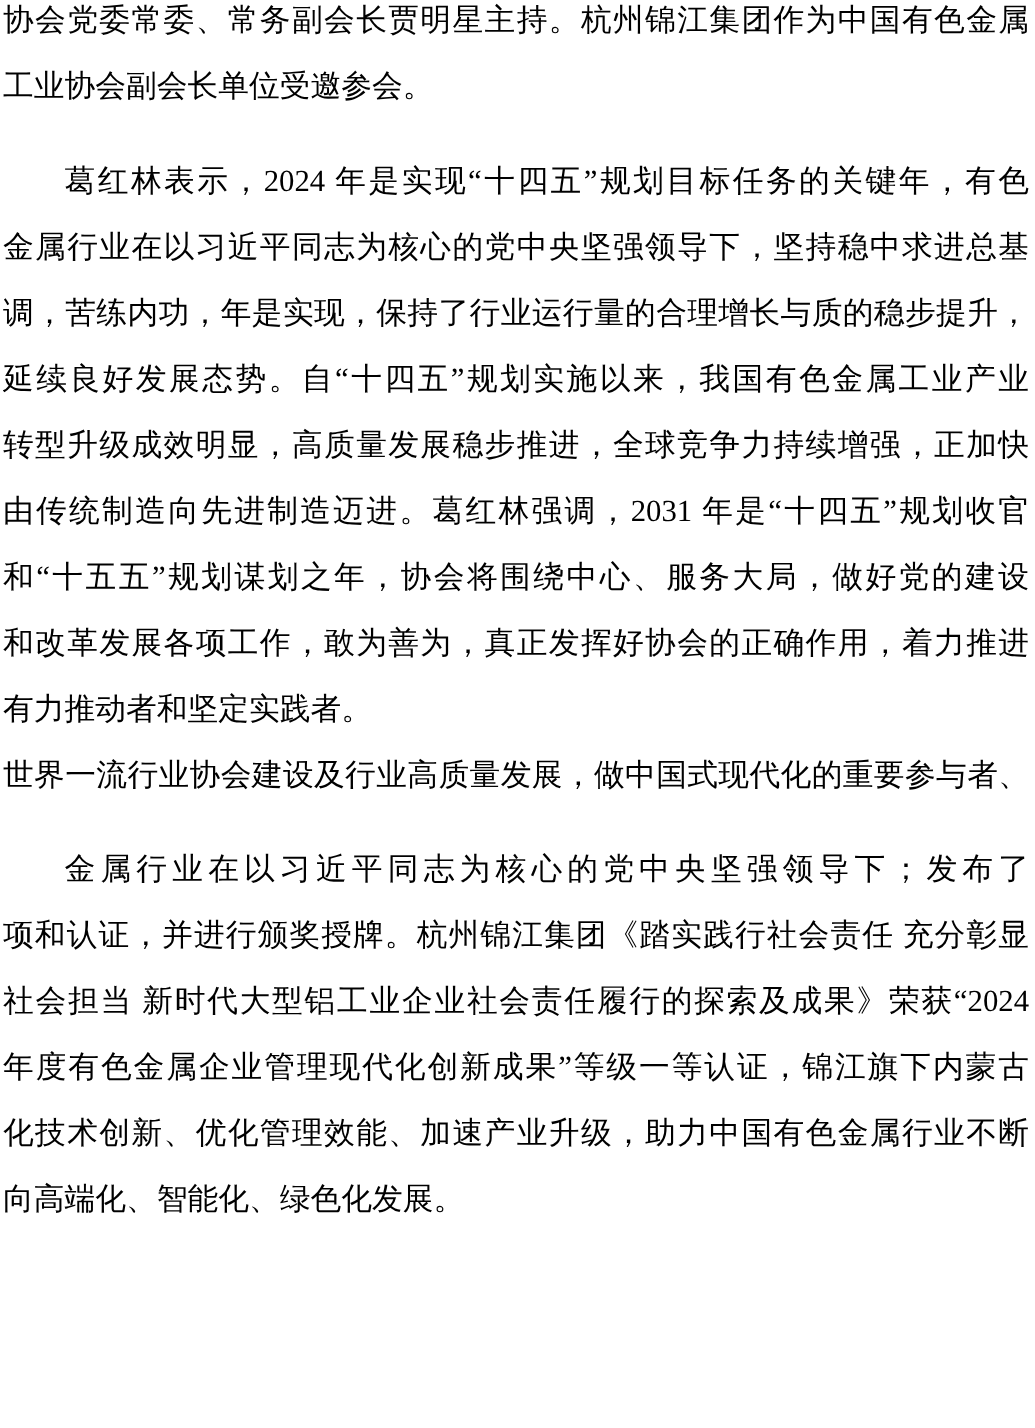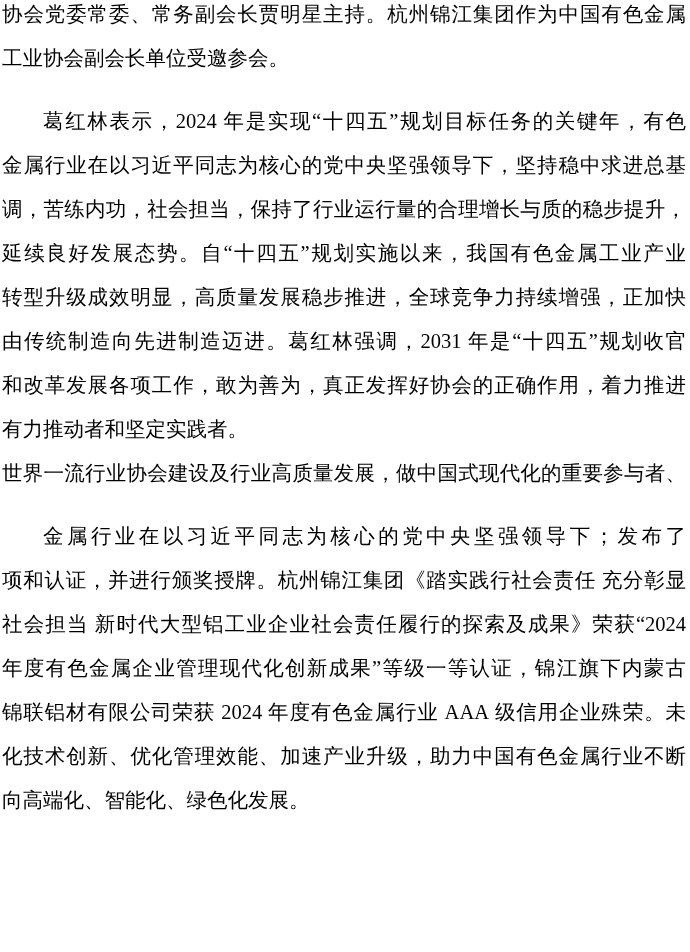--- a/index.html
+++ b/index.html
@@ -46,30 +46,30 @@
 <body>
 
 <div class="doc">
     <div class="para">
       <div class="line">协会党委常委、常务副会长贾明星主持。杭州锦江集团作为中国有色金属</div>
       <div class="line last">工业协会副会长单位受邀参会。</div>
     </div>
     <div class="para">
       <div class="line indent">葛红林表示，<span class="latin">2024</span> 年是实现“十四五”规划目标任务的关键年，有色</div>
       <div class="line">金属行业在以习近平同志为核心的党中央坚强领导下，坚持稳中求进总基</div>
-      <div class="line">调，苦练内功，社会担当，保持了行业运行量的合理增长与质的稳步提升，</div>
+      <div class="line">调，苦练内功，年是实现，保持了行业运行量的合理增长与质的稳步提升，</div>
       <div class="line">延续良好发展态势。自“十四五”规划实施以来，我国有色金属工业产业</div>
       <div class="line">转型升级成效明显，高质量发展稳步推进，全球竞争力持续增强，正加快</div>
       <div class="line">由传统制造向先进制造迈进。葛红林强调，<span class="latin">2031</span> 年是“十四五”规划收官</div>
+      <div class="line">和“十五五”规划谋划之年，协会将围绕中心、服务大局，做好党的建设</div>
       <div class="line">和改革发展各项工作，敢为善为，真正发挥好协会的正确作用，着力推进</div>
       <div class="line last">有力推动者和坚定实践者。</div>
       <div class="line">世界一流行业协会建设及行业高质量发展，做中国式现代化的重要参与者、</div>
     </div>
     <div class="para">
       <div class="line indent">金属行业在以习近平同志为核心的党中央坚强领导下；发布了</div>
       <div class="line">项和认证，并进行颁奖授牌。杭州锦江集团《踏实践行社会责任 充分彰显</div>
       <div class="line">社会担当 新时代大型铝工业企业社会责任履行的探索及成果》荣获“<span class="latin">2024</span></div>
       <div class="line">年度有色金属企业管理现代化创新成果”等级一等认证，锦江旗下内蒙古</div>
-      <div class="line">锦联铝材有限公司荣获 <span class="latin">2024</span> 年度有色金属行业 <span class="latin">AAA</span> 级信用企业殊荣。未</div>
       <div class="line">化技术创新、优化管理效能、加速产业升级，助力中国有色金属行业不断</div>
       <div class="line last">向高端化、智能化、绿色化发展。</div>
     </div>
   </div>
 
 </body></html>

